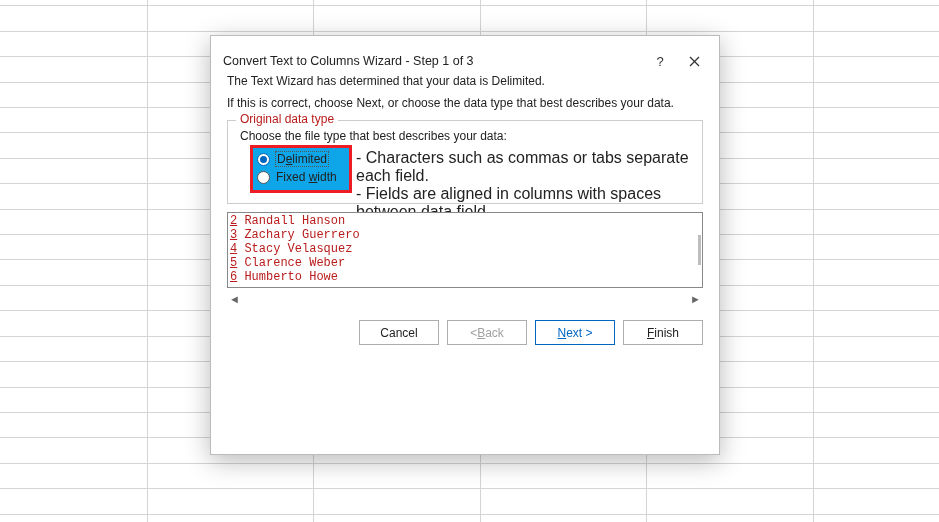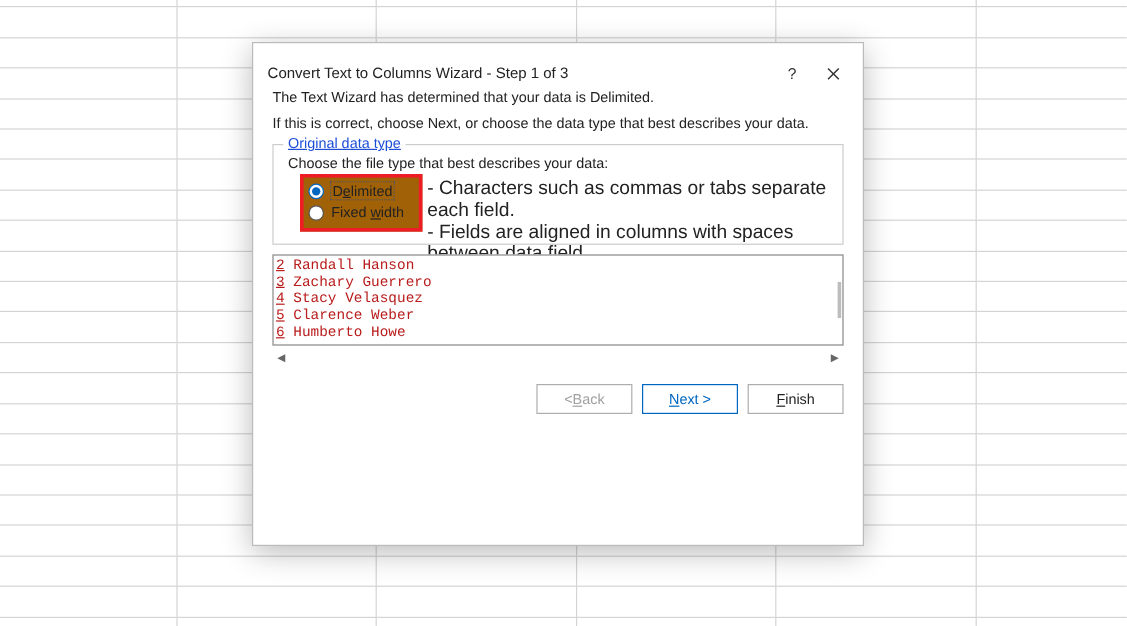--- a/index.html
+++ b/index.html
@@ -68,32 +68,31 @@
       margin-top: 6px;
       height: 84px;
     }
     .group-legend {
       position: absolute;
       top: -9px;
       left: 8px;
       background: #fff;
       padding: 0 4px;
       font-size: 12px;
-      color: #1d4ed8;
-      text-decoration: underline;
+      color: #b91c1c;
     }
     .choose-line { font-size: 12px; margin: 0 0 6px 2px; }
     .radio-cluster {
       position: absolute;
       left: 22px;
       top: 24px;
       width: 102px;
       padding: 2px 4px 4px 4px;
       border: 3px solid #ee1c25;
-      background: #a16207;
+      background: #0ea5e9;
     }
     .radio-row {
       display: flex;
       align-items: center;
       height: 18px;
       gap: 6px;
       cursor: pointer;
     }
     .radio {
       width: 13px; height: 13px;
@@ -406,20 +405,23 @@
       </div>
       <div class="vsb"></div>
     </div>
 
     <div class="hscroll">
       <span class="tri-left">◄</span>
       <span class="tri-right">►</span>
     </div>
 
     <div class="buttons">
+      <div class="btn">
+          <span>Cancel</span>
+        </div>
       <div class="btn disabled">
           <span>&lt; </span>
           <span class="u">B</span>
           <span>ack</span>
         </div>
       <div class="btn primary">
           <span class="u">N</span>
           <span>ext &gt;</span>
         </div>
       <div class="btn">

